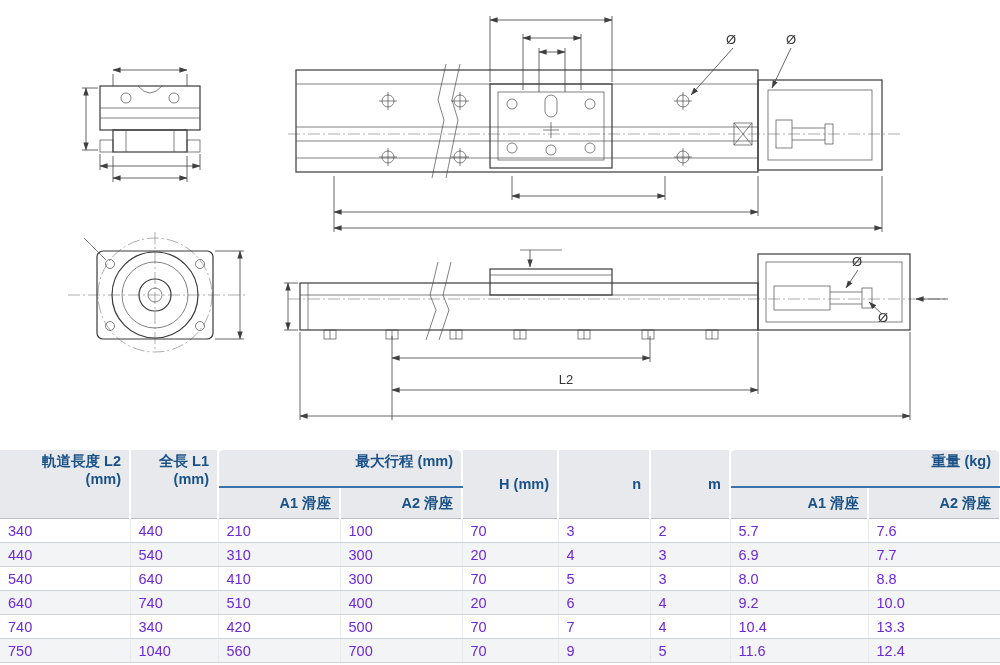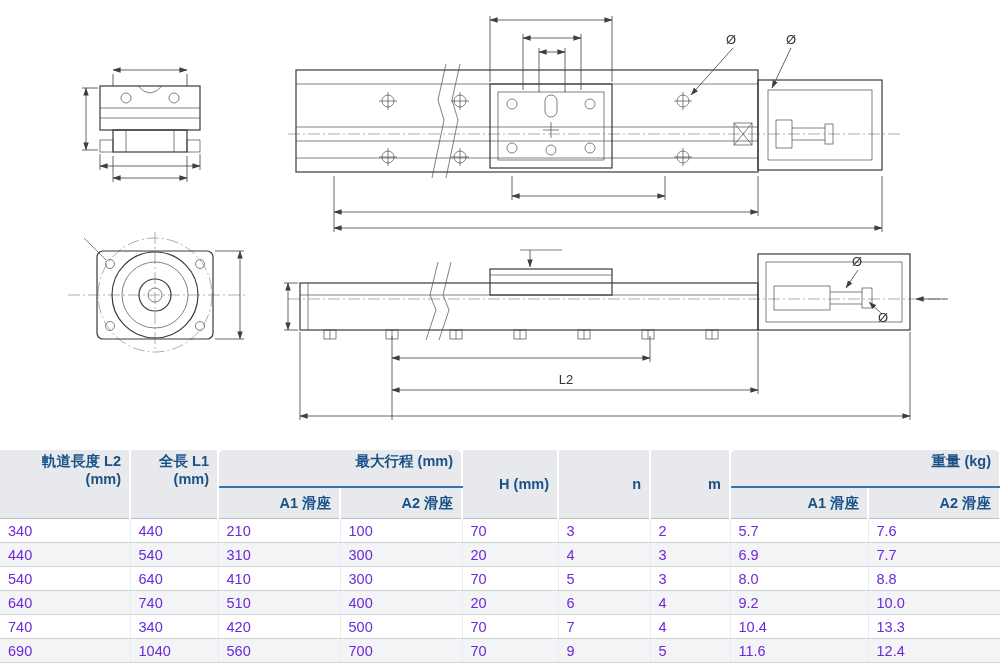--- a/index.html
+++ b/index.html
@@ -332,21 +332,21 @@
         <td>340</td>
         <td>420</td>
         <td>500</td>
         <td>70</td>
         <td>7</td>
         <td>4</td>
         <td>10.4</td>
         <td>13.3</td>
       </tr>
       <tr>
-        <td>690</td>
+        <td>750</td>
         <td>1040</td>
         <td>560</td>
         <td>700</td>
         <td>70</td>
         <td>9</td>
         <td>5</td>
         <td>11.6</td>
         <td>12.4</td>
       </tr>
     </tbody>

